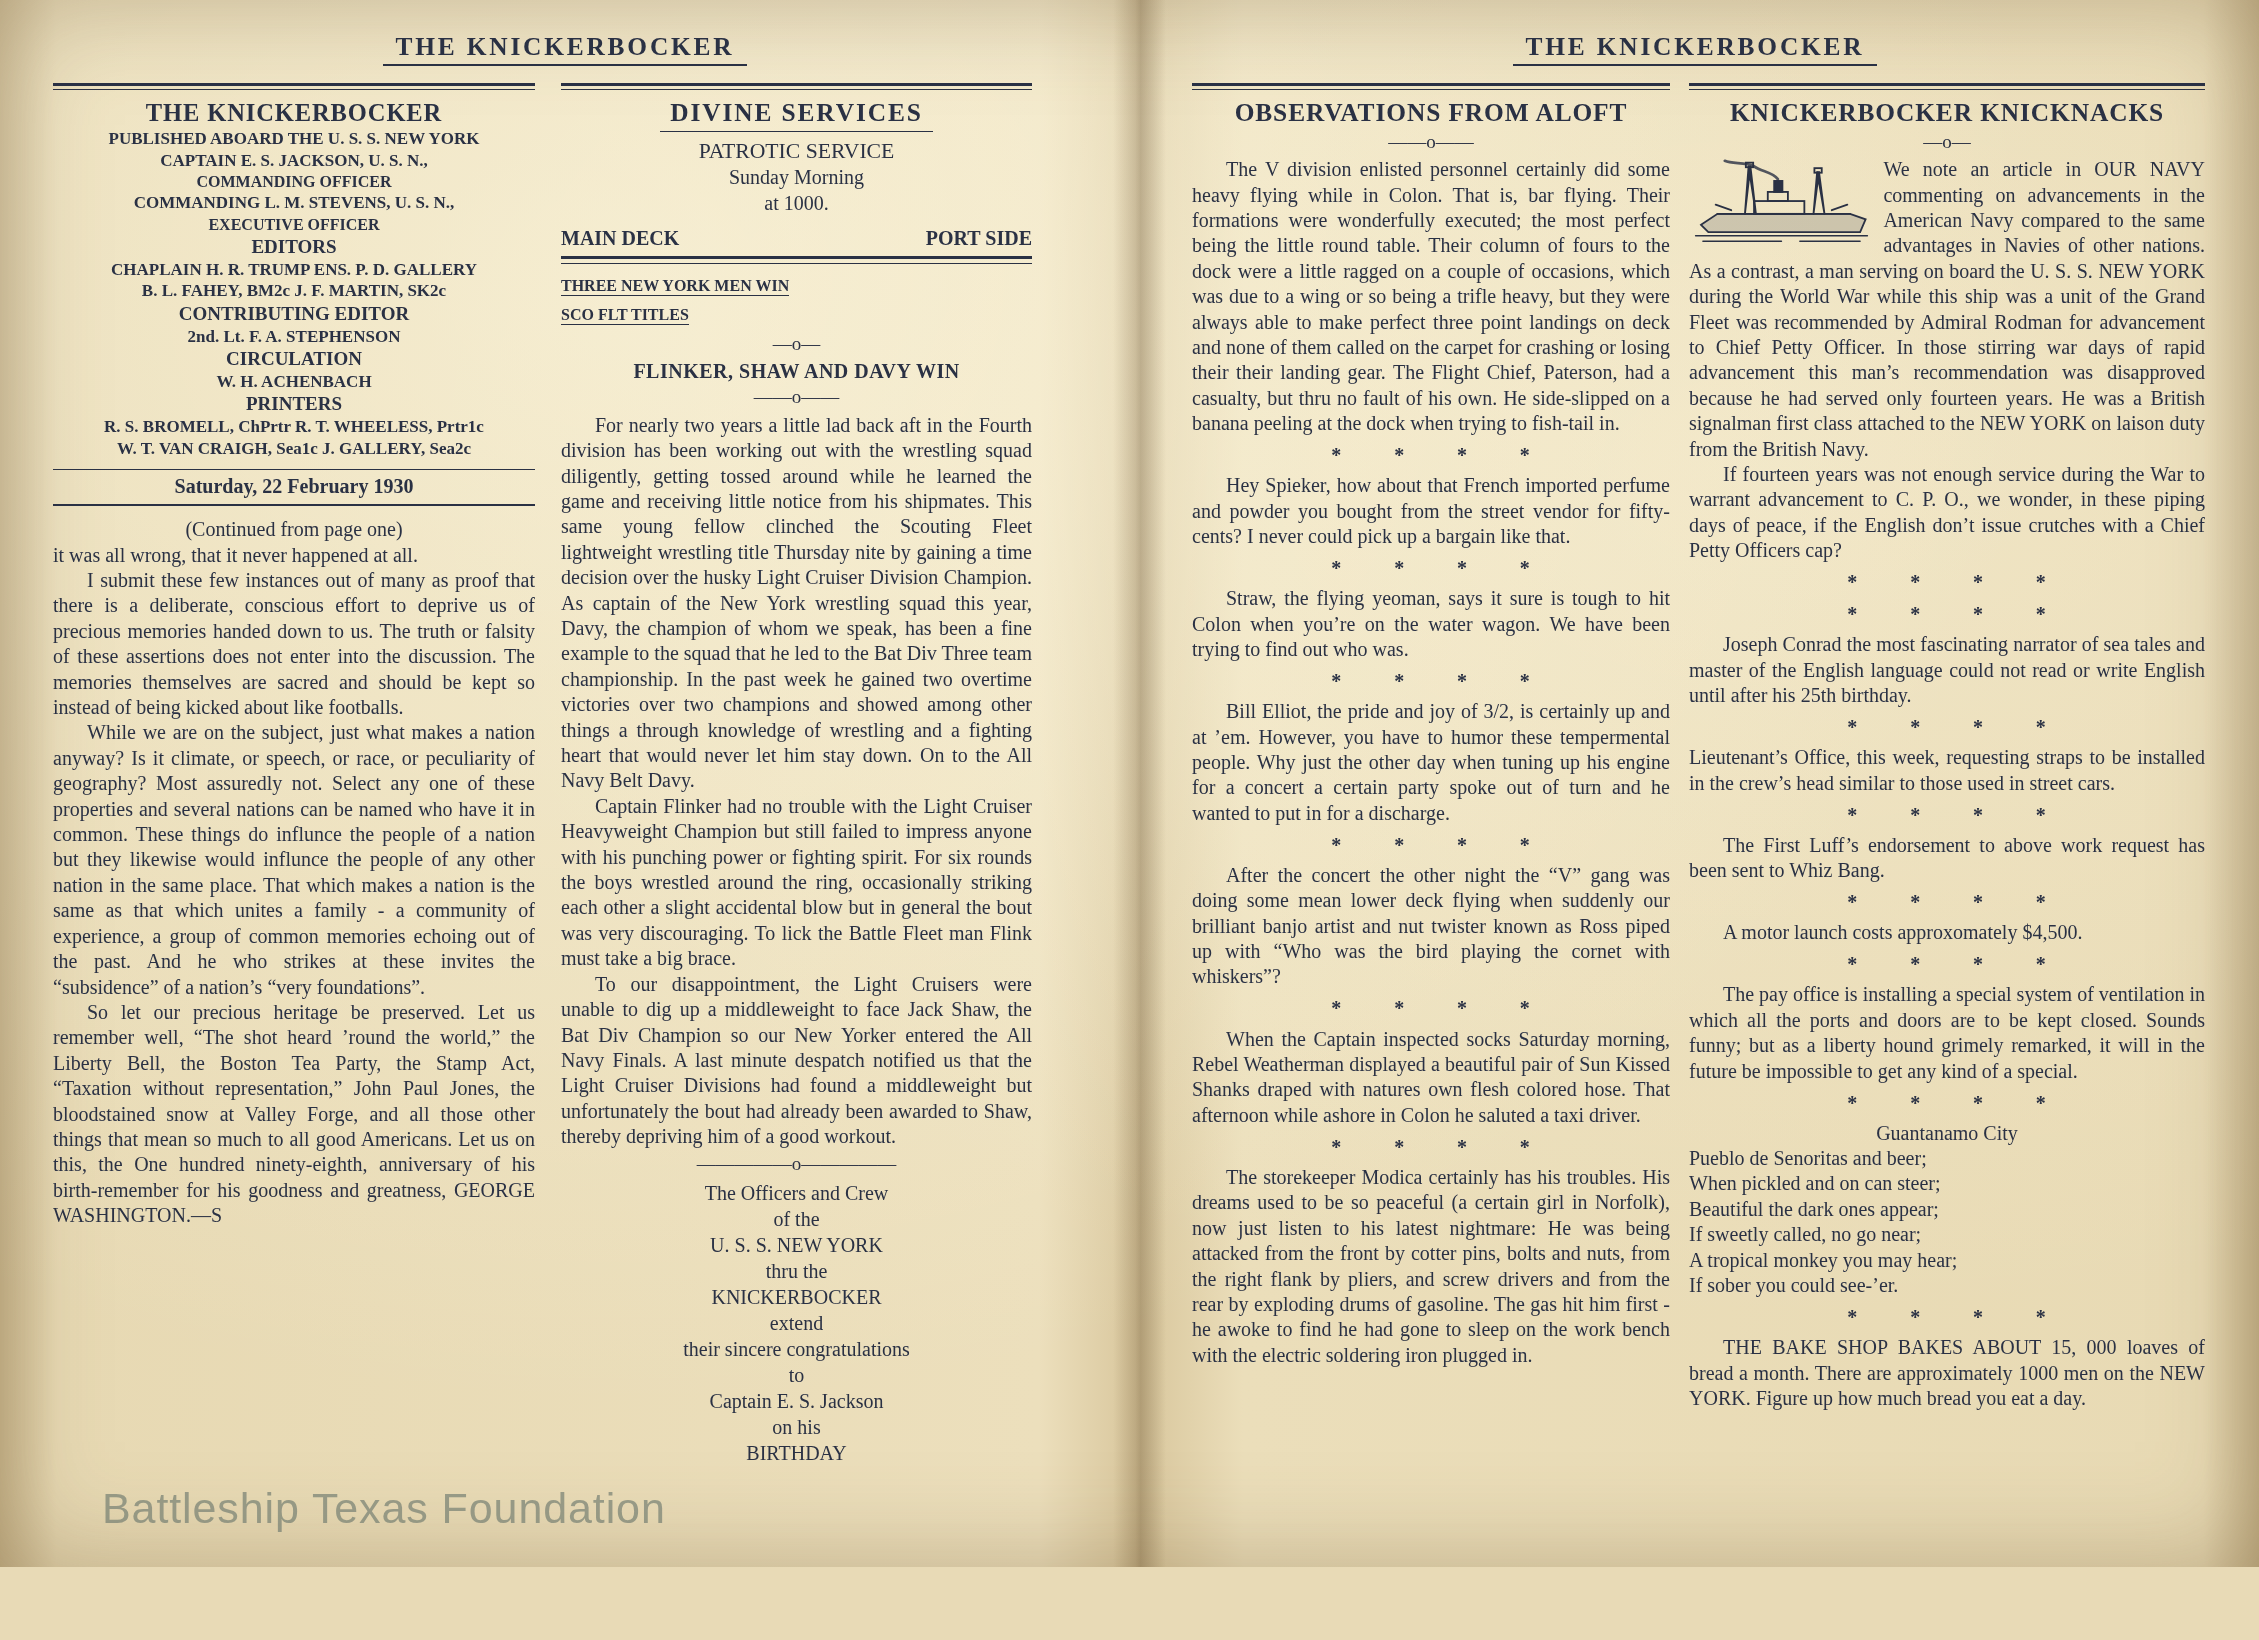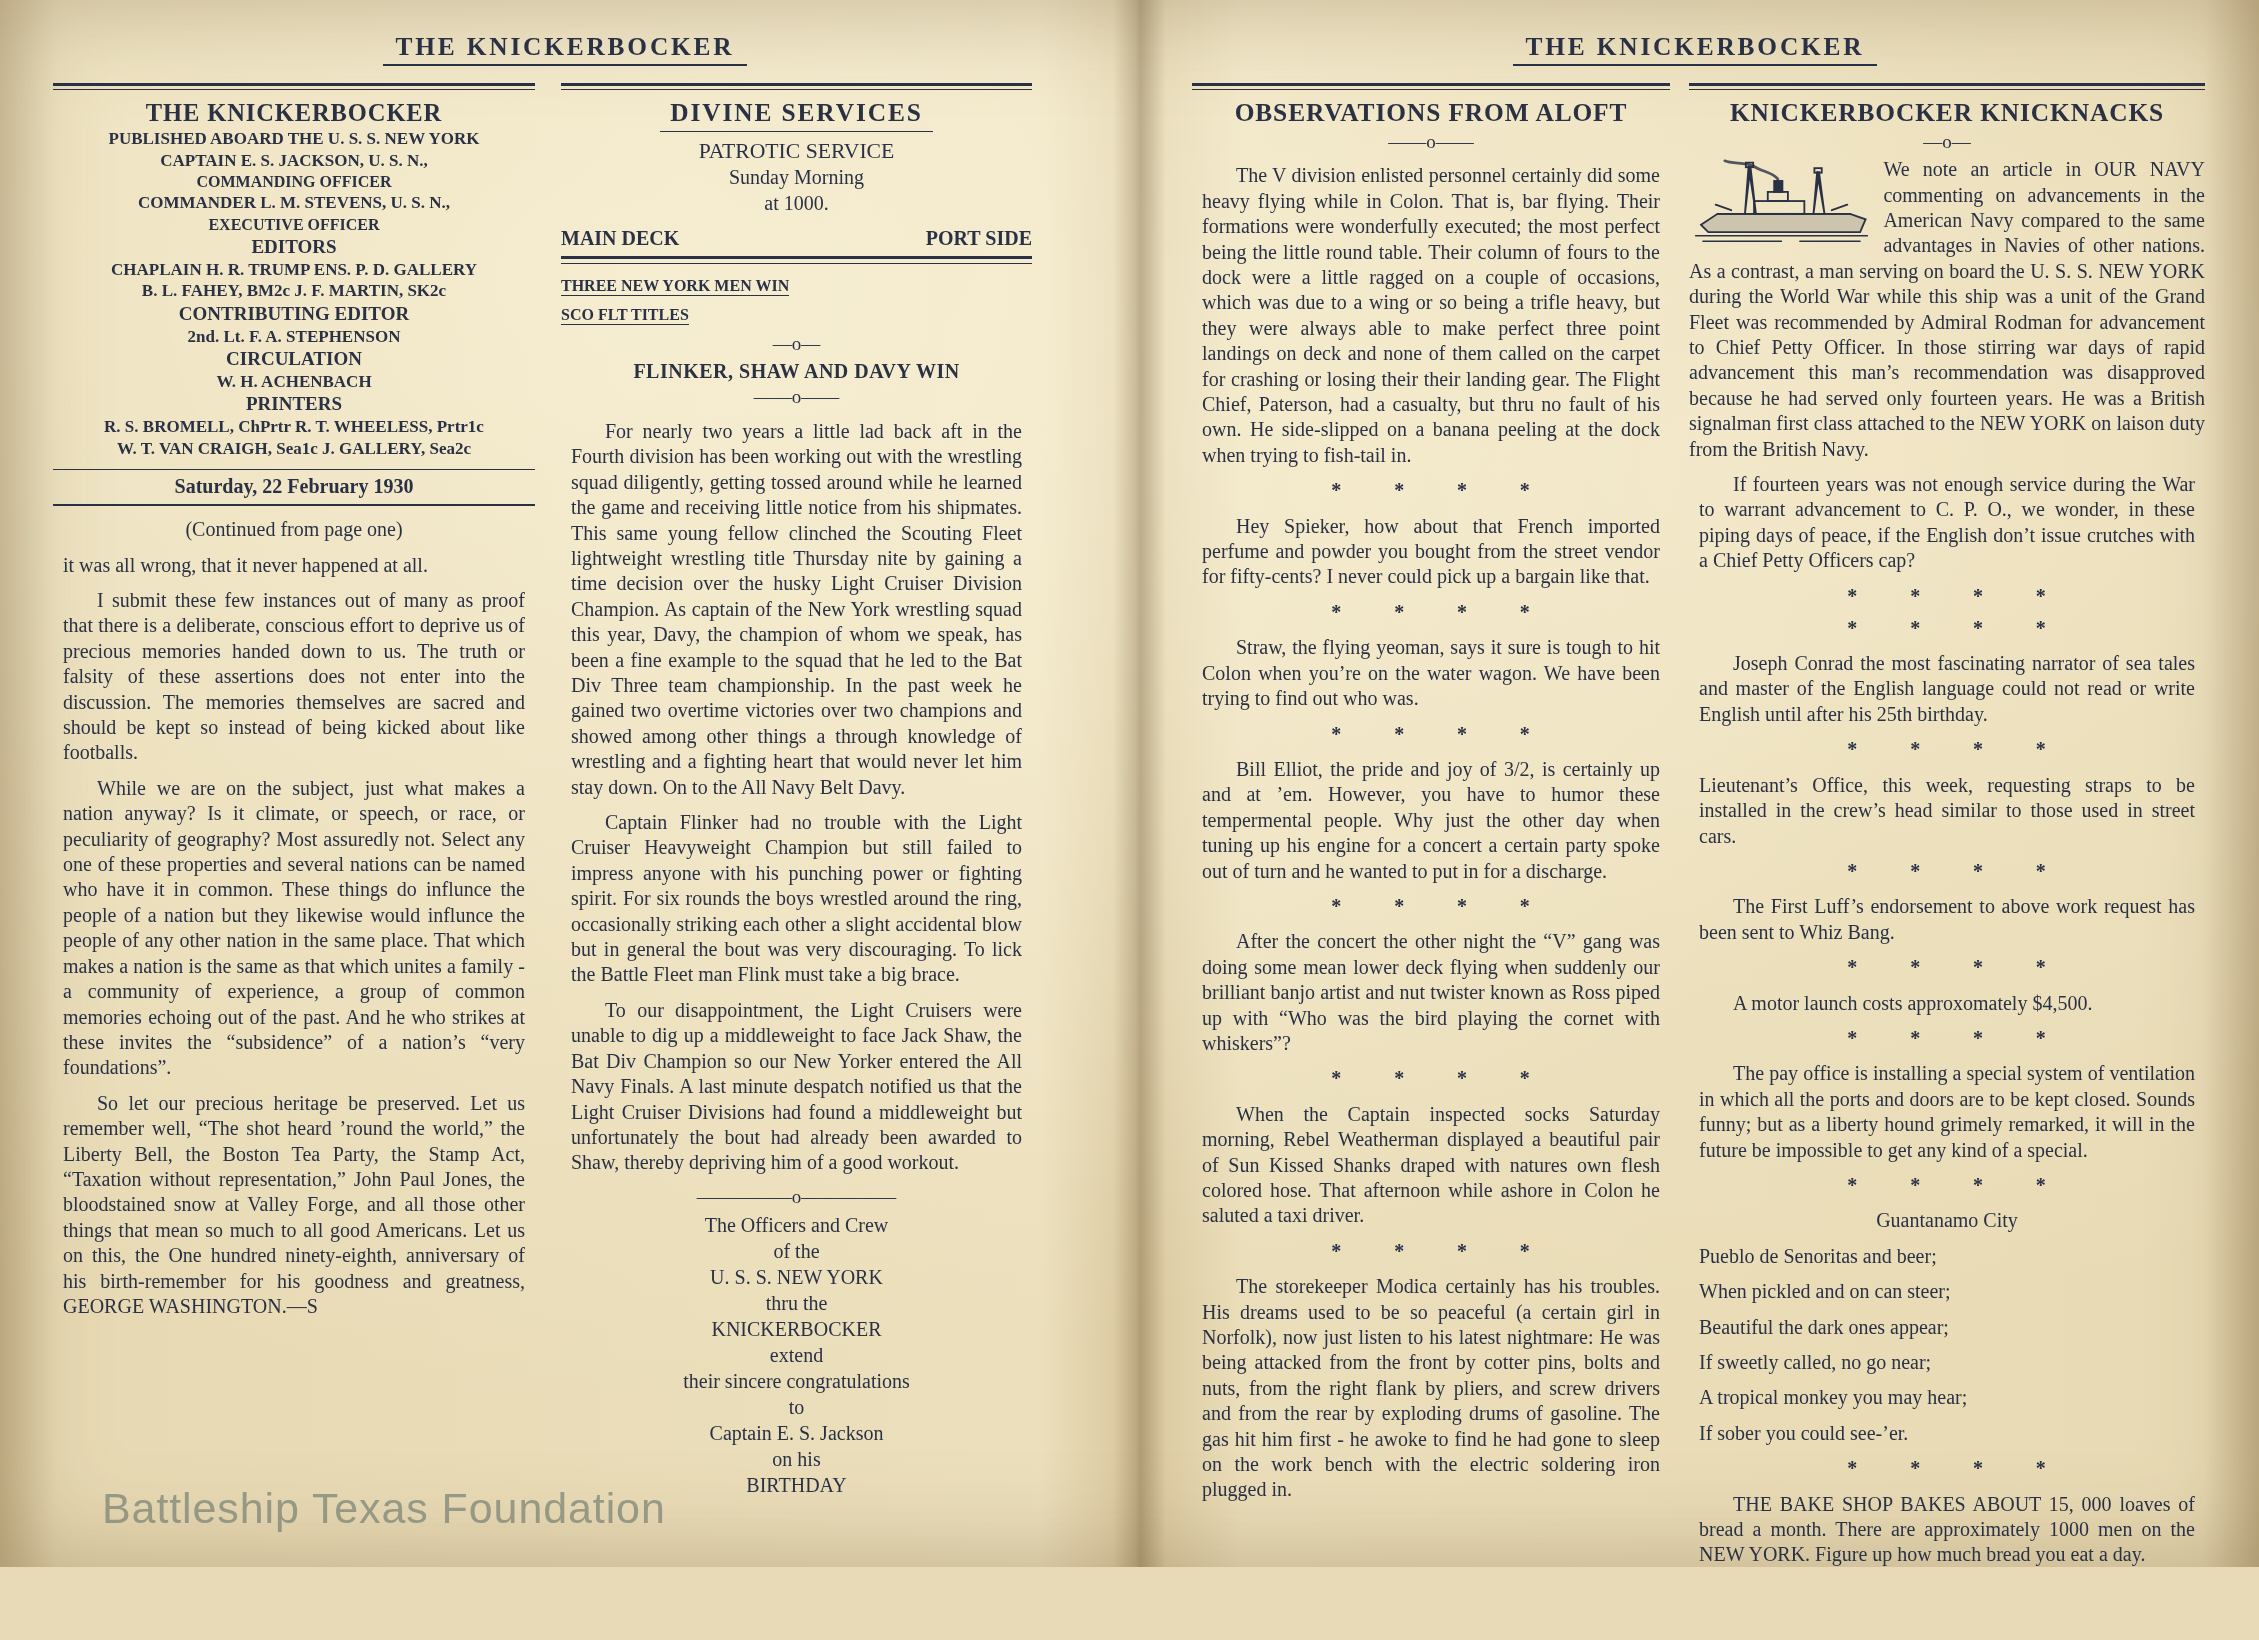--- a/index.html
+++ b/index.html
@@ -52,21 +52,21 @@
   .mh-sub{font-size:16px;line-height:21px;}
   .mh-head{font-size:19px;line-height:23.5px;margin-top:2.8px;}
   .date-bar{
     text-align:center;font-weight:bold;font-size:20px;
     border-top:1.9px solid #2a3144;border-bottom:2.8px solid #2a3144;
     padding:5.6px 0;margin:9.4px 0 11.3px;
   }
 
   
   .article{font-size:20px;line-height:25.4px;}
-  .article p{margin:10px;}
+  .article p{margin:0;}
   .para{text-indent:1.7em;text-align:justify;}
   .flush{text-indent:0;}
   .center-note{text-align:center;text-indent:0;margin-bottom:1.9px;}
   .stars{text-align:center;font-weight:bold;word-spacing:2.3em;text-indent:0;
          margin:6.6px 0 4.7px !important;letter-spacing:0.9px;}
   .poem{text-indent:0;text-align:left;}
   .poem-title{text-align:center;text-indent:0;}
 
   
   .c2-title{text-align:center;font-weight:bold;font-size:25.4px;letter-spacing:1.9px;margin:5.6px 0 1.9px;}
@@ -106,21 +106,21 @@
     </div>
     <div class="cols">
 
       <div class="col col1">
         <div class="rule-double"></div>
         <div class="masthead">
             <p class="mh-title">THE KNICKERBOCKER</p>
             <p class="mh-line">PUBLISHED ABOARD THE U. S. S. NEW YORK</p>
             <p class="mh-line">CAPTAIN E. S. JACKSON, U. S. N.,</p>
             <p class="mh-sub">COMMANDING OFFICER</p>
-            <p class="mh-line">COMMANDER L. M. STEVENS, U. S. N.,</p>
+            <p class="mh-line">COMMANDING L. M. STEVENS, U. S. N.,</p>
             <p class="mh-sub">EXECUTIVE OFFICER</p>
             <p class="mh-head">EDITORS</p>
             <p class="mh-line">CHAPLAIN H. R. TRUMP   ENS. P. D. GALLERY</p>
             <p class="mh-line">B. L. FAHEY, BM2c    J. F. MARTIN, SK2c</p>
             <p class="mh-head">CONTRIBUTING EDITOR</p>
             <p class="mh-line">2nd. Lt. F. A. STEPHENSON</p>
             <p class="mh-head">CIRCULATION</p>
             <p class="mh-line">W. H. ACHENBACH</p>
             <p class="mh-head">PRINTERS</p>
             <p class="mh-line">R. S. BROMELL, ChPrtr   R. T. WHEELESS, Prtr1c</p>

